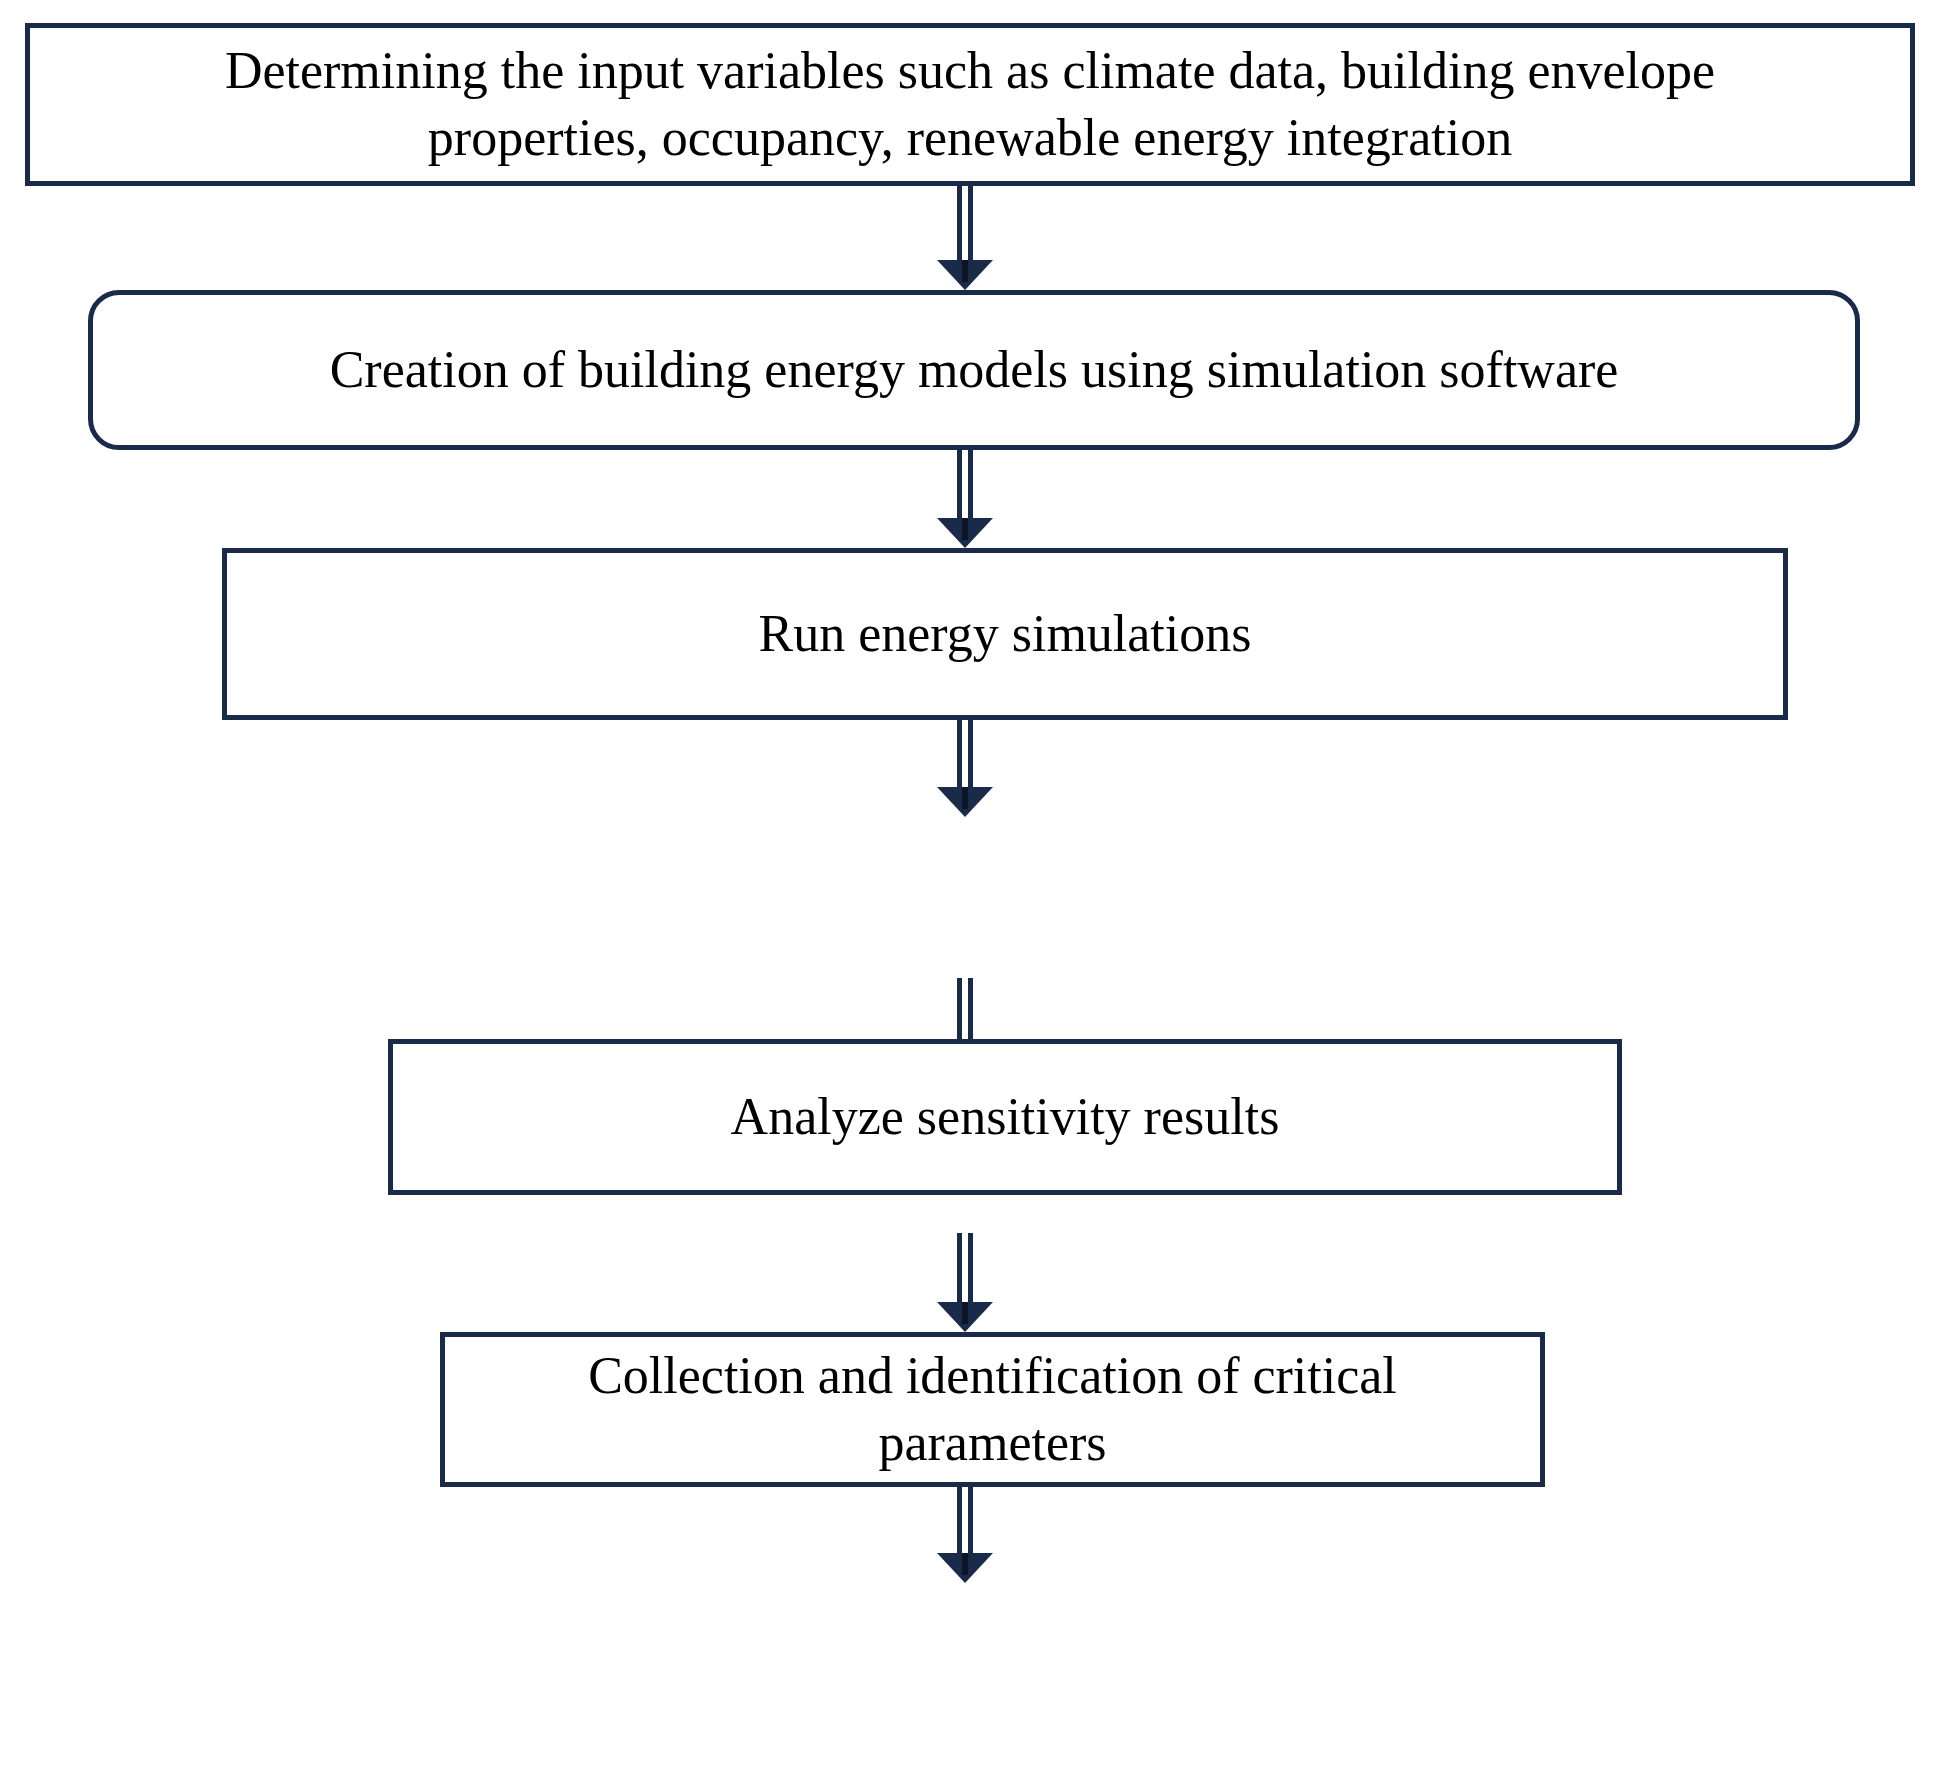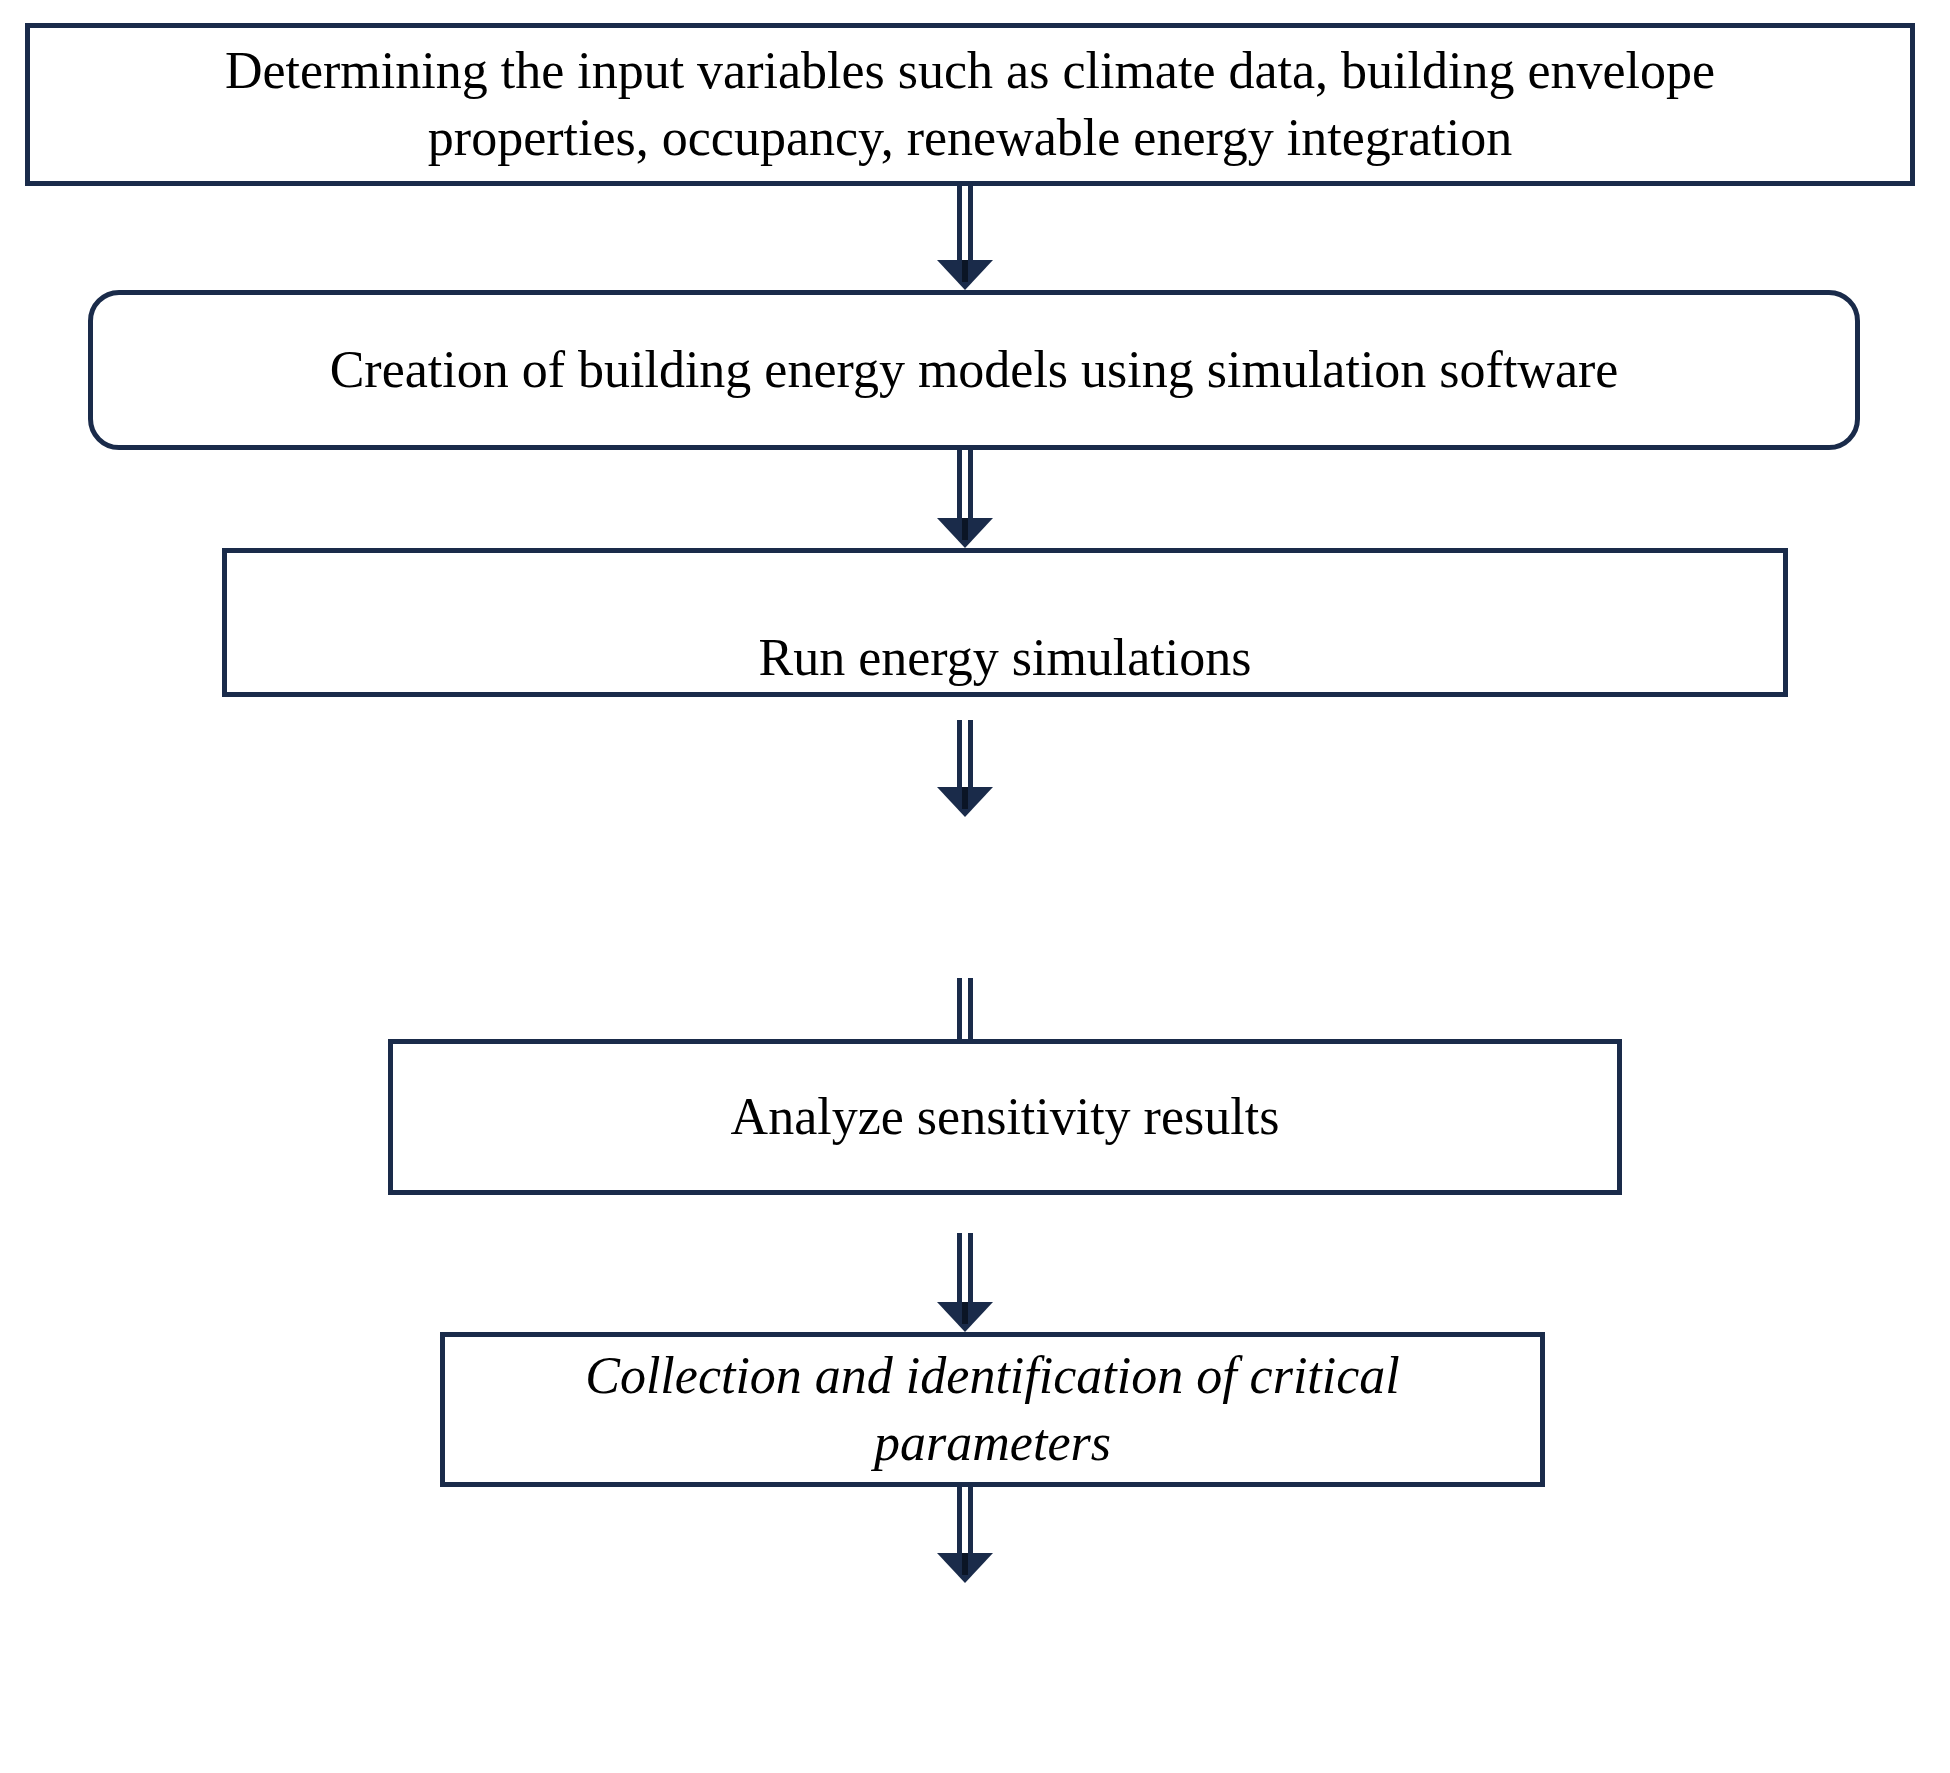--- a/index.html
+++ b/index.html
@@ -32,24 +32,24 @@
     font-size: 52px;
     line-height: 1.28;
     letter-spacing: 0px;
     padding: 0 18px;
     white-space: pre-line;
   }
 
   
   #node-0 { left: 25px;  top: 23px;   width: 1890px; height: 163px; }
   #node-1 { left: 88px;  top: 290px;  width: 1772px; height: 160px; border-radius: 31px; }
-  #node-2 { left: 222px; top: 548px;  width: 1566px; height: 149px; align-items: flex-end; }
+  #node-2 { left: 222px; top: 548px;  width: 1566px; height: 172px; }
   #node-3 { left: 318px; top: 817px;  width: 1337px; height: 161px; }
   #node-4 { left: 363px; top: 1039px; width: 1234px; height: 156px; margin-left: 25px; }
-  #node-5 { left: 440px; top: 1332px; width: 1105px; height: 155px; font-style: italic; }
+  #node-5 { left: 440px; top: 1332px; width: 1105px; height: 155px; }
   #node-6 { left: 535px; top: 1583px; width: 943px;  height: 157px; }
 
   
   .connector {
     position: absolute;
     left: 0;
     width: 1950px;
   }
   .connector .shaft {
     position: absolute;

